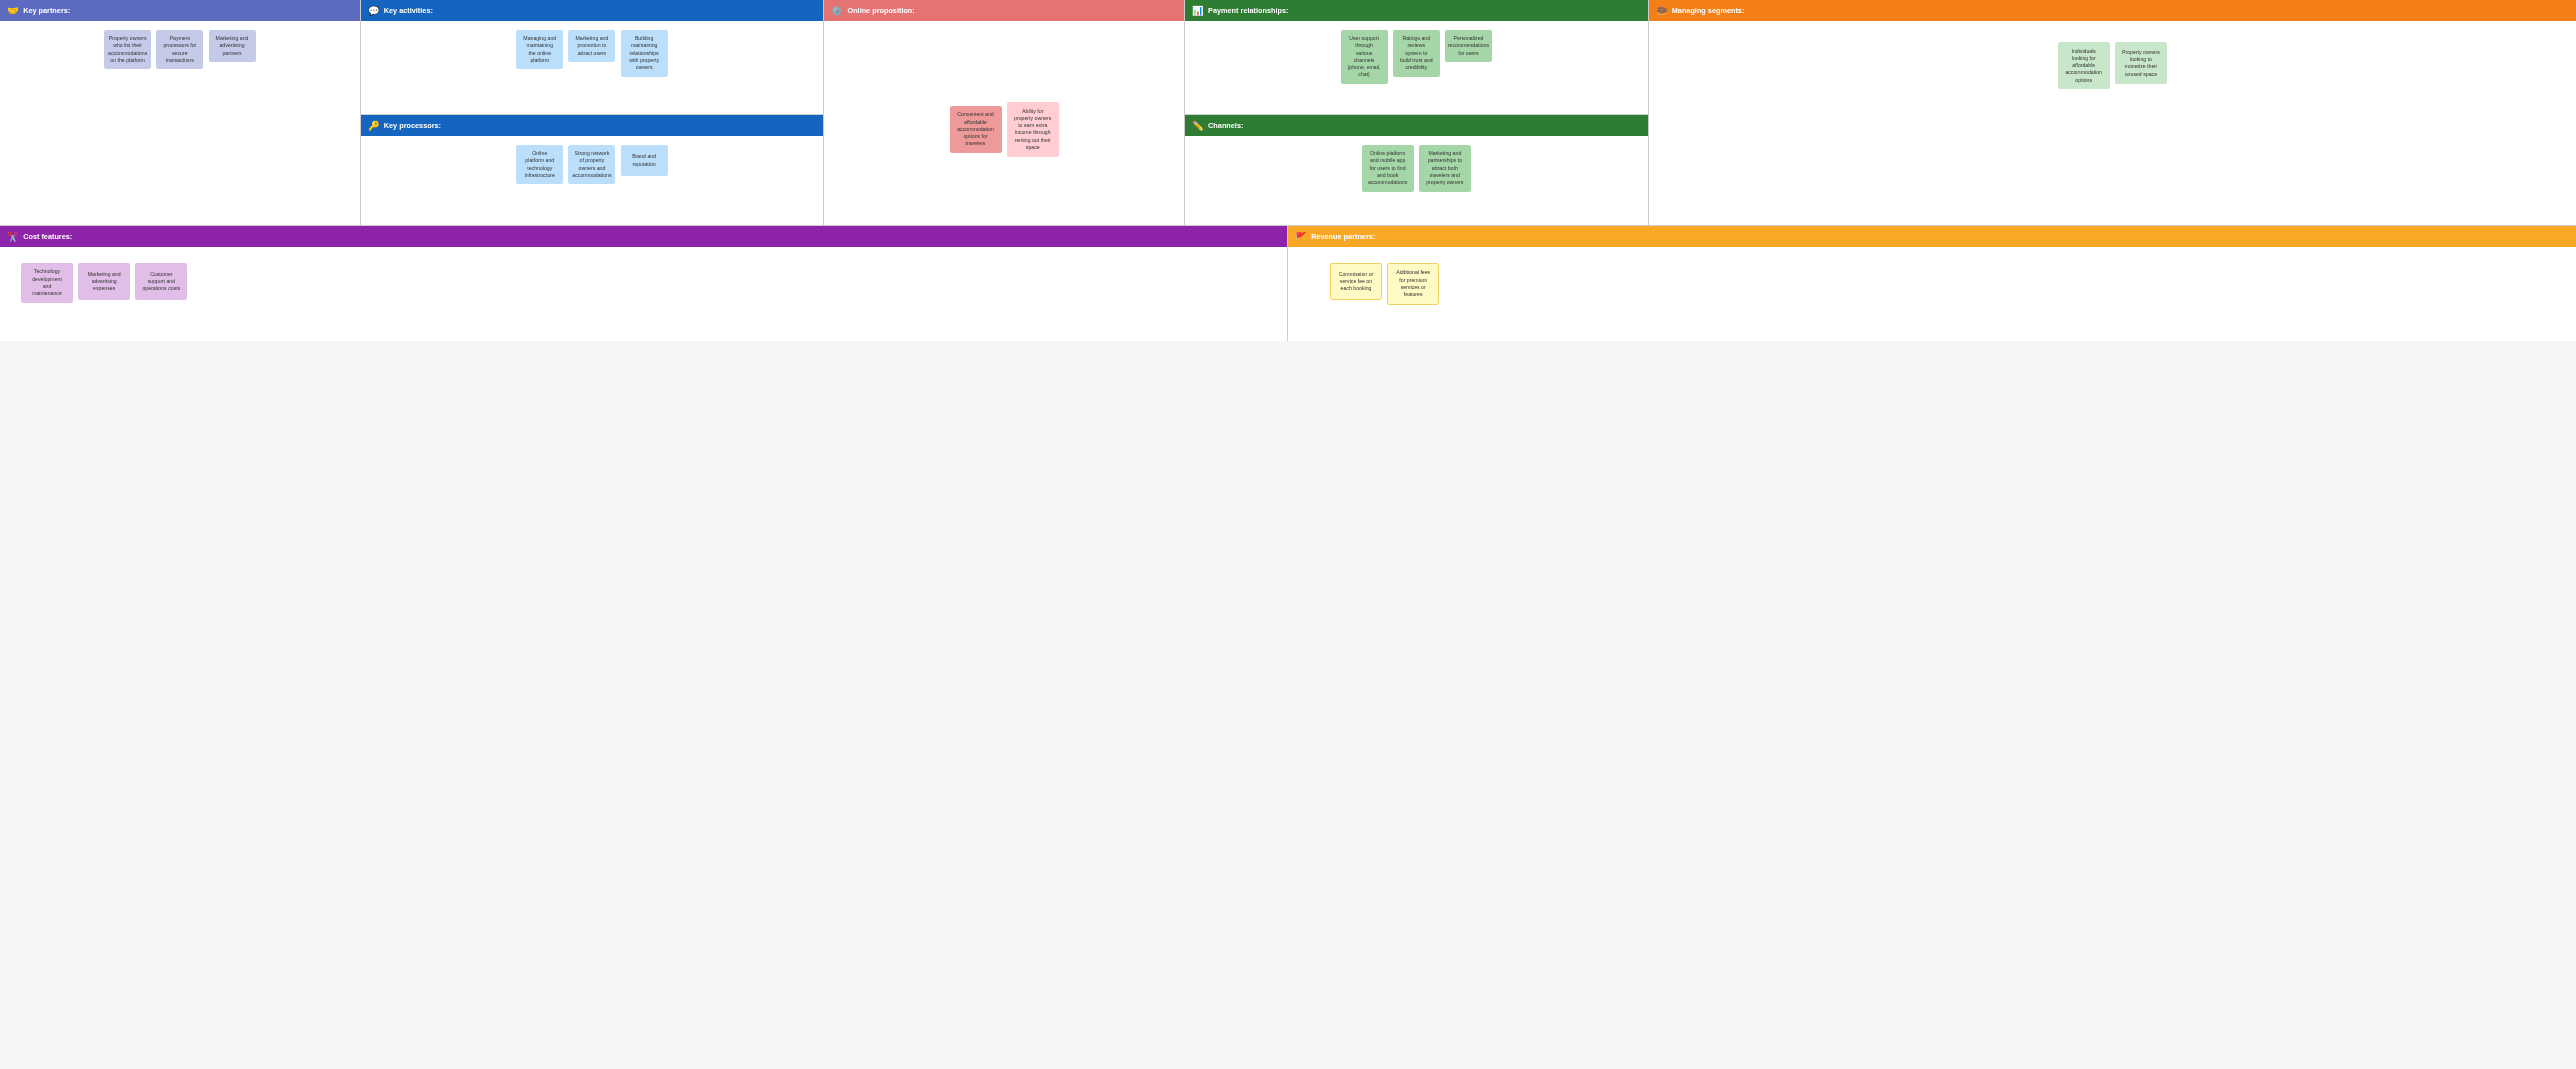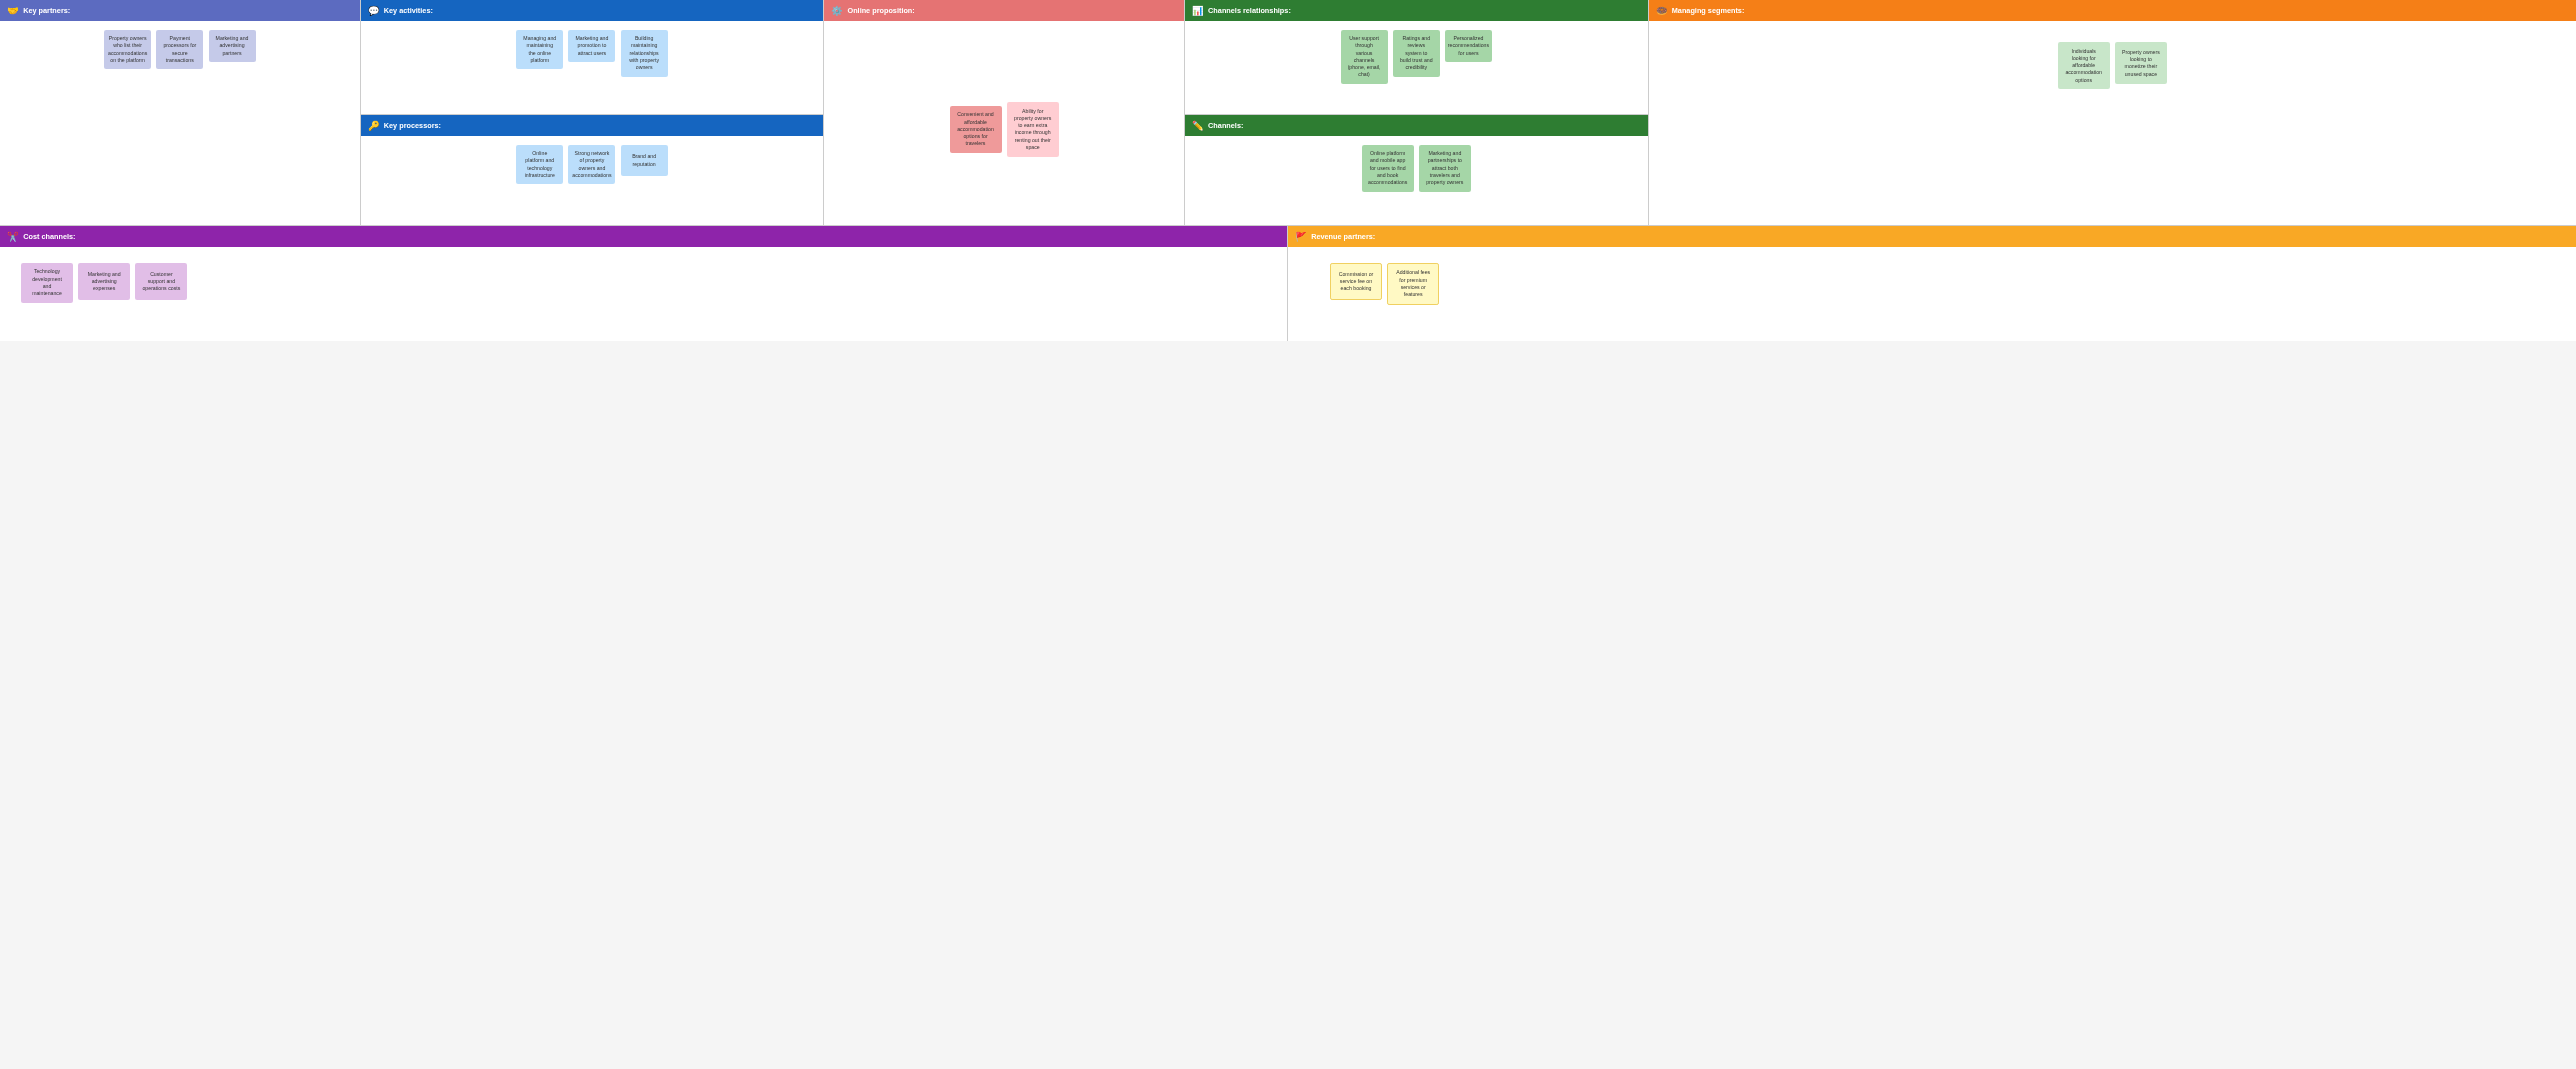--- a/index.html
+++ b/index.html
@@ -188,21 +188,21 @@
       <div class="section-body" style="align-items:center; justify-content:center; padding-top:21px;">
         <div class="card card-value-travelers" style="width:52px; min-height:42px;">Convenient and affordable accommodation options for travelers</div>
         <div class="card card-value-owners" style="width:52px; min-height:42px;">Ability for property owners to earn extra income through renting out their space</div>
       </div>
     </div>
 
     <div class="relationships-col">
       <div class="relationships-top">
         <div class="section-header header-green">
           <span class="icon">📊</span>
-          <span>Channels relationships:</span>
+          <span>Payment relationships:</span>
         </div>
         <div class="section-body">
           <div class="card card-relationships">User support through various channels (phone, email, chat)</div>
           <div class="card card-relationships">Ratings and reviews system to build trust and credibility</div>
           <div class="card card-relationships">Personalized recommendations for users</div>
         </div>
       </div>
       <div class="relationships-bottom">
         <div class="section-header header-green">
           <span class="icon">✏️</span>
@@ -225,21 +225,21 @@
         <div class="card card-segments" style="width:52px; min-height:42px;">Property owners looking to monetize their unused space</div>
       </div>
     </div>
   </div>
 
   <div class="bottom-section">
 
     <div class="col-cost" style="display:flex; flex-direction:column; min-height:115px;">
       <div class="section-header header-purple">
         <span class="icon">✂️</span>
-        <span>Cost channels:</span>
+        <span>Cost features:</span>
       </div>
       <div class="section-body" style="justify-content:flex-start; padding: 15.7px 21px;">
         <div class="card card-cost" style="width:52px; min-height:37px;">Technology development and maintenance</div>
         <div class="card card-cost" style="width:52px; min-height:37px;">Marketing and advertising expenses</div>
         <div class="card card-cost" style="width:52px; min-height:37px;">Customer support and operations costs</div>
       </div>
     </div>
 
     <div class="col-revenue" style="display:flex; flex-direction:column; min-height:115px;">
       <div class="section-header header-yellow">

